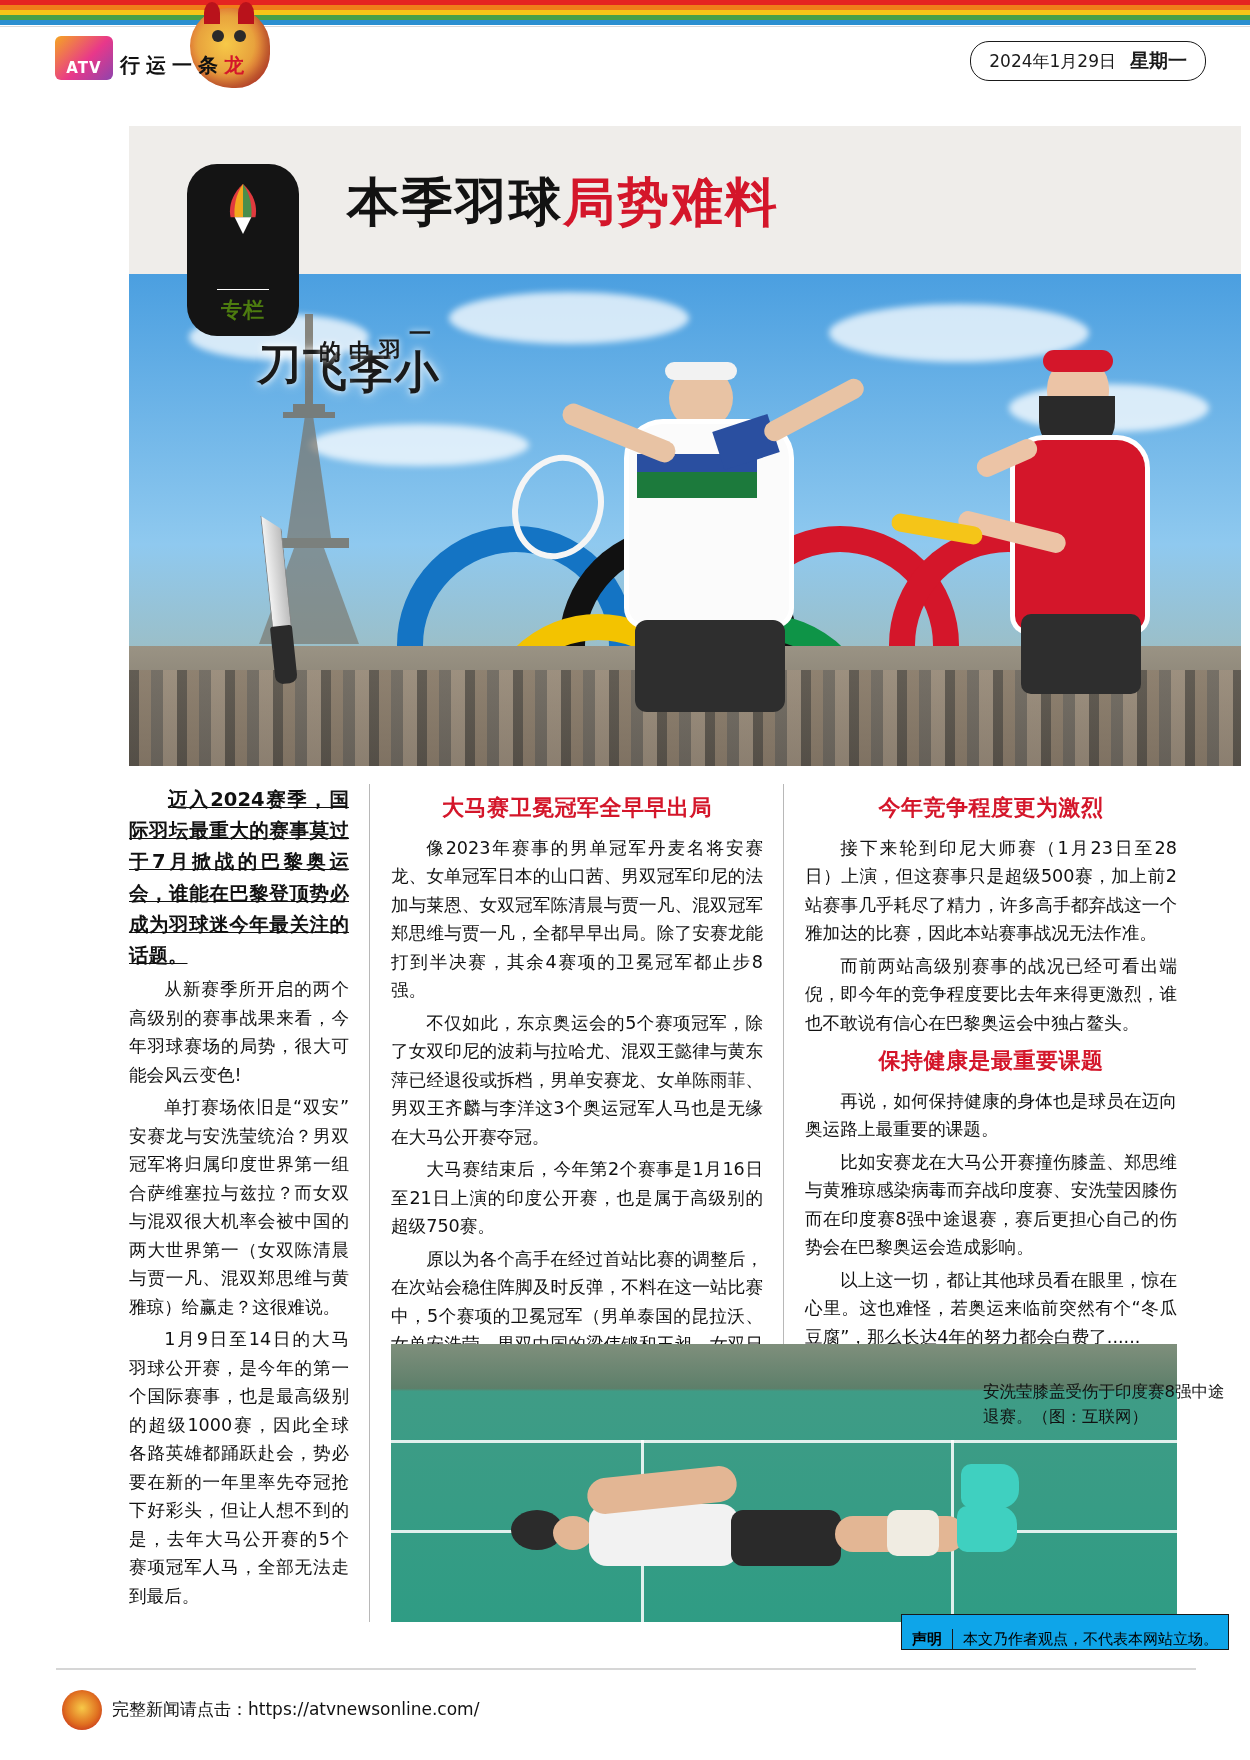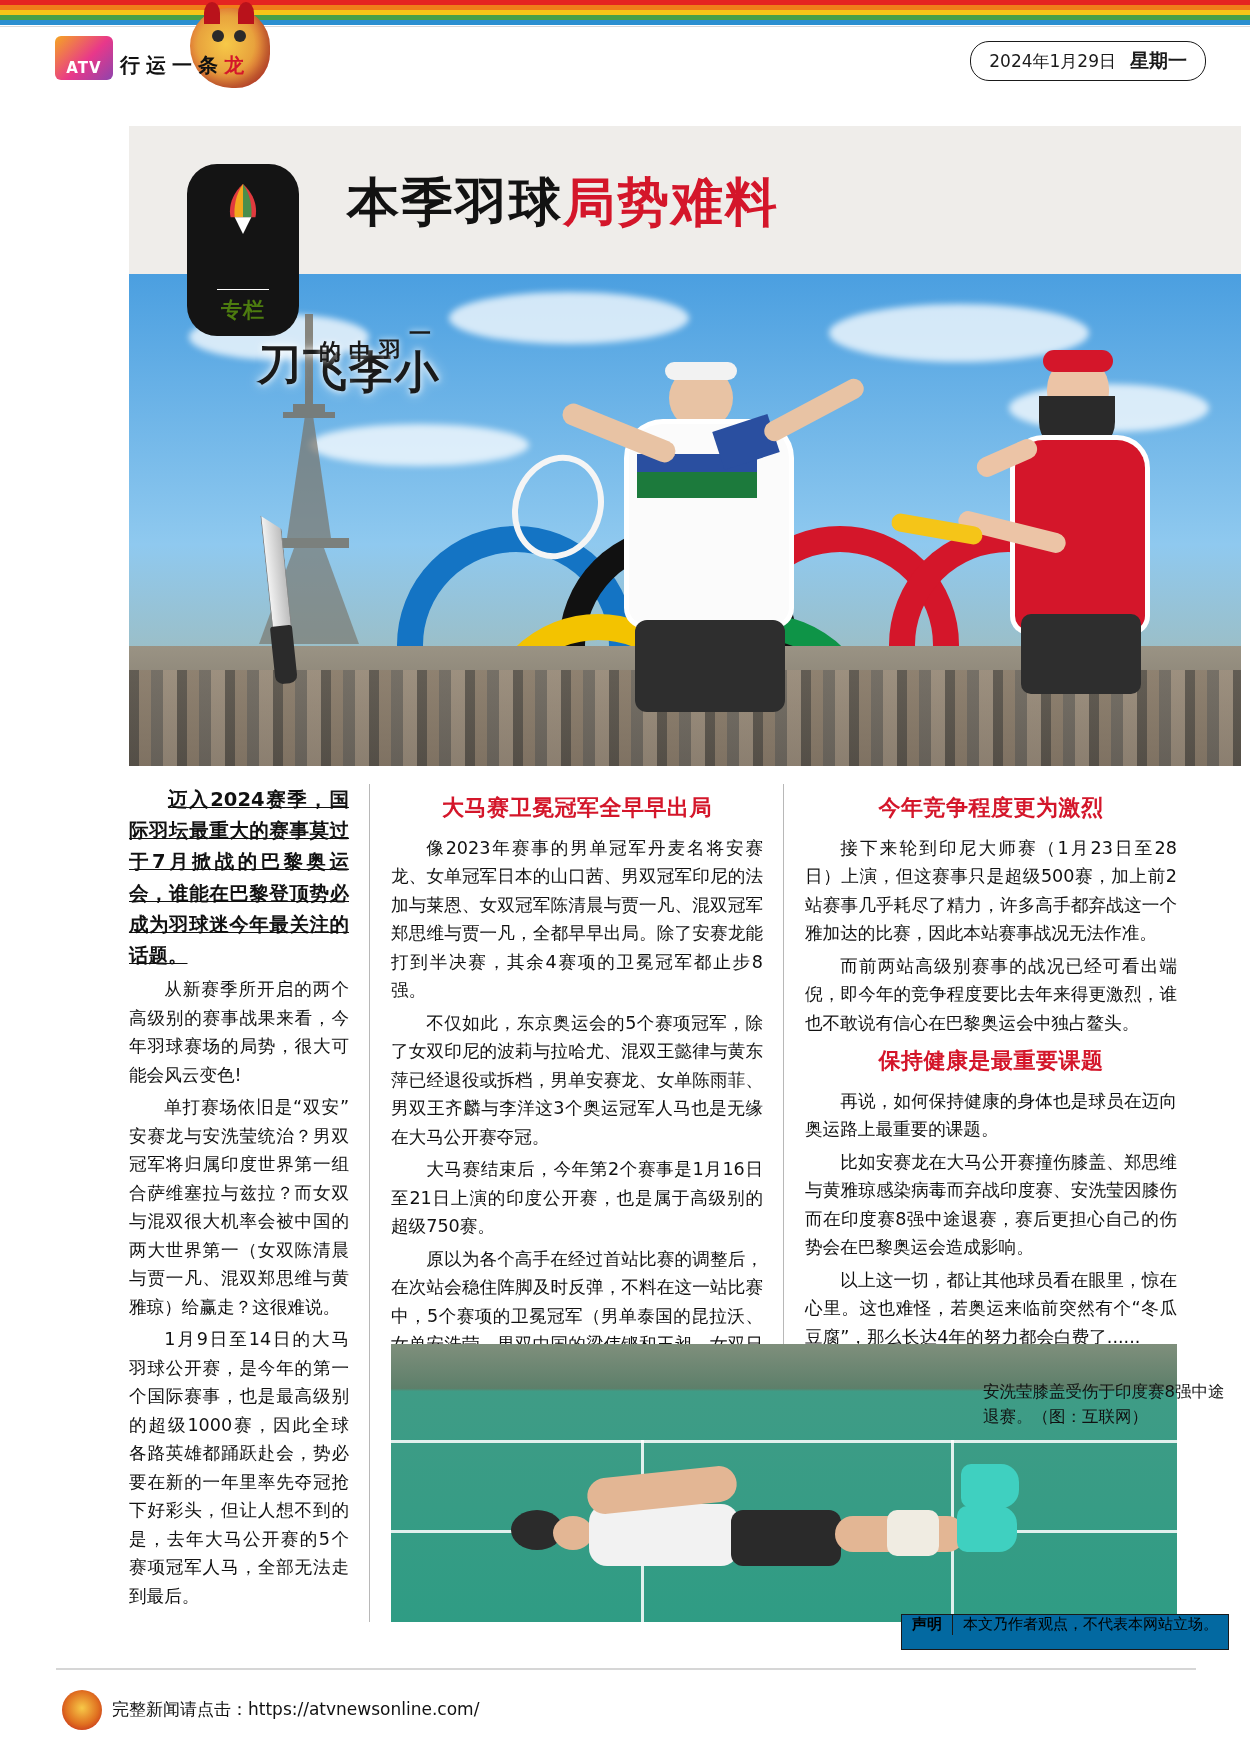--- a/index.html
+++ b/index.html
@@ -360,24 +360,24 @@
     width: 250px;
     font-size: 16.5px;
     line-height: 1.5;
     color: #111;
   }
 
   .disclaimer {
     position: absolute;
     right: 12px; bottom: 14px;
     height: 34px;
-    background: #0369a1;
+    background: #0ea5e9;
     border: 1px solid #1a1a1a;
     display: flex;
-    align-items: flex-start;
+    align-items: flex-end;
     padding: 0 10px;
     gap: 10px;
     font-size: 15px;
   }
   .disclaimer .tag { font-weight: bold; }
   .disclaimer .bar { width: 1px; height: 20px; background:#1a1a1a; }
 
   
   .footer {
     position: absolute;

